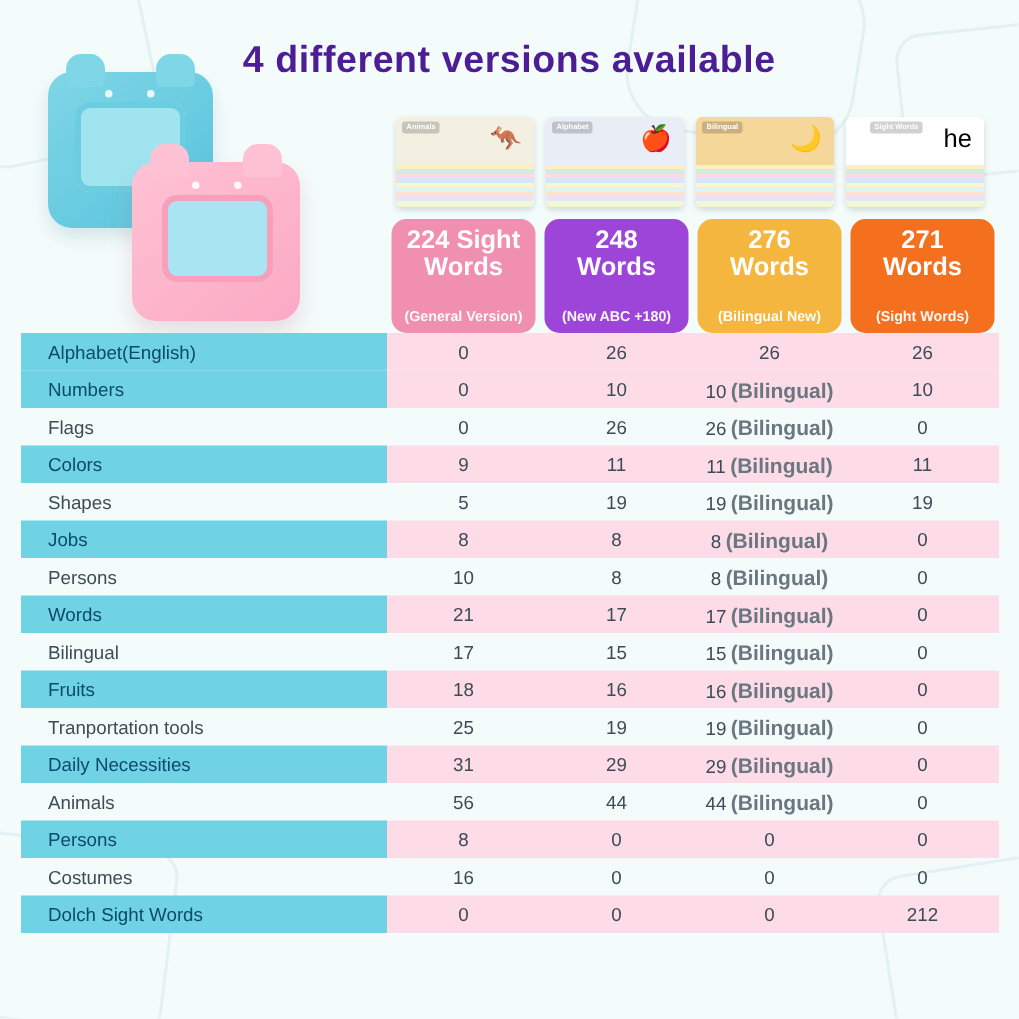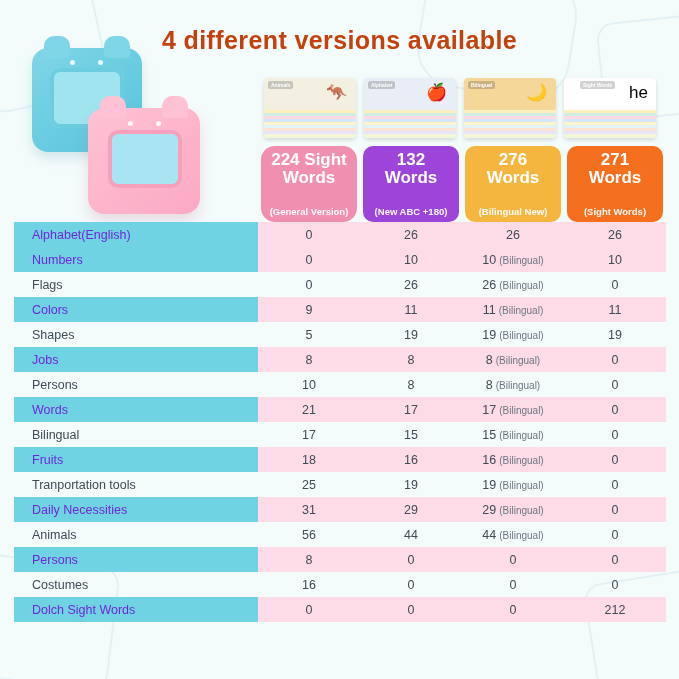--- a/index.html
+++ b/index.html
@@ -29,21 +29,21 @@
   .bg-doodle.d5 { left: 590px; top: 575px; width: 130px; height: 110px; transform: rotate(-9deg); }
 
   .title {
     position: absolute;
     left: 0;
     right: 0;
     top: 26px;
     text-align: center;
     font-size: 25px;
     font-weight: bold;
-    color: #c2410c;
+    color: #4c1d95;
     letter-spacing: 0.4px;
   }
 
   
   .device {
     position: absolute;
     border-radius: 16px;
   }
   .device .ear {
     position: absolute;
@@ -203,28 +203,29 @@
     font-size: 12.5px;
     color: #3e4c55;
     text-align: center;
     vertical-align: middle;
   }
   tbody td.label {
     text-align: left;
     padding-left: 18px;
     font-size: 12.5px;
   }
-  tr.odd td.label { background: #6fd3e3; color: #6d28d9; }
+  tr.odd td.label { background: #6fd3e3; color: #0c4a6e; }
   tr.even td.label { background: transparent; color: #3e4c55; }
   tr.odd td.val { background: #fddbe7; }
   tr.even td.val { background: transparent; }
   .note {
-    font-size: 10px;
+    font-size: 14px;
     color: #6a7780;
     margin-left: 3px;
+    font-weight: bold;
   }
 </style>
 </head>
 <body>
 
 <div class="bg-doodle d1"></div>
 <div class="bg-doodle d2"></div>
 <div class="bg-doodle d3"></div>
 <div class="bg-doodle d4"></div>
 <div class="bg-doodle d5"></div>
@@ -284,29 +285,29 @@
       <col class="col-label">
         <col class="col-v">
         <col class="col-v">
         <col class="col-v">
         <col class="col-v">
     </colgroup>
     <thead>
       <tr>
         <th class="hdr-blank"></th>
         <th>
-          <div class="hdr-cell" id="h0" style="background: rgb(240, 143, 176); border-radius: 14px;">
+          <div class="hdr-cell" id="h0" style="background: rgb(240, 143, 176);">
             <div class="hdr-num">224 Sight</div>
             <div class="hdr-num">Words</div>
             <div class="hdr-sub">(General Version)</div>
           </div>
         </th>
         <th>
           <div class="hdr-cell" id="h1" style="background: rgb(156, 69, 216);">
-            <div class="hdr-num">132</div>
+            <div class="hdr-num">248</div>
             <div class="hdr-num">Words</div>
             <div class="hdr-sub">(New ABC +180)</div>
           </div>
         </th>
         <th>
           <div class="hdr-cell" id="h2" style="background: rgb(245, 182, 63);">
             <div class="hdr-num">276</div>
             <div class="hdr-num">Words</div>
             <div class="hdr-sub">(Bilingual New)</div>
           </div>

